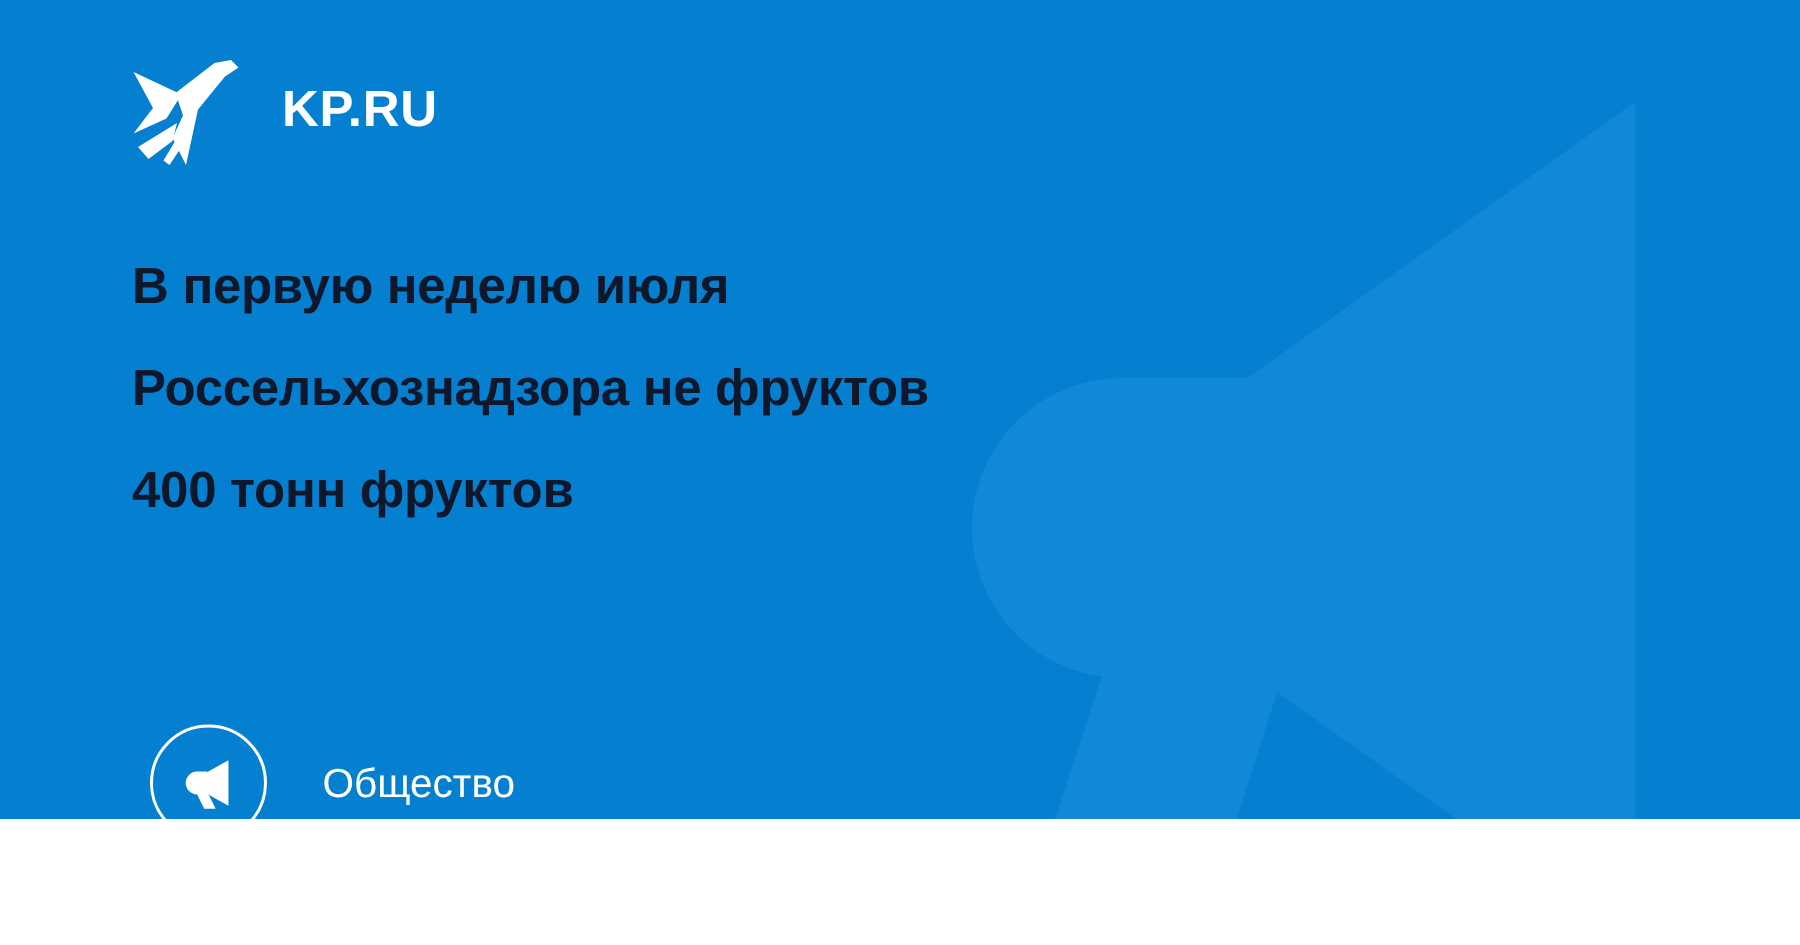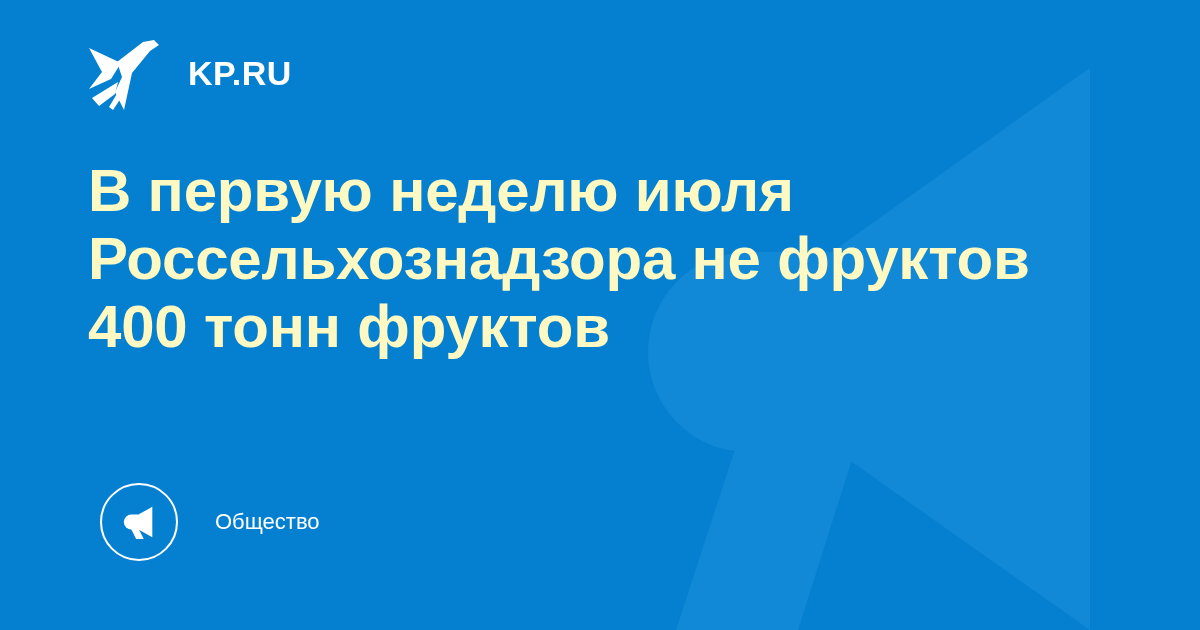--- a/index.html
+++ b/index.html
@@ -4,21 +4,21 @@
 <title>KP.RU card</title>
 <style>
   html, body {
     margin: 0;
     padding: 0;
     background: #ffffff;
   }
   #card {
     position: relative;
     width: 1200px;
-    height: 630px;
+    height: 546px;
     overflow: hidden;
     background: #0580d0;
     font-family: "Liberation Sans", "DejaVu Sans", sans-serif;
     -webkit-font-smoothing: antialiased;
   }
 
   
   #watermark {
     position: absolute;
     inset: 0;
@@ -53,22 +53,22 @@
   }
 
   
   #headline {
     position: absolute;
     left: 88px;
     top: 157px;
     width: 930px;
   }
   .headline-line {
-    color: #fef9c3;
-    font-size: 60px;
+    color: #0f172a;
+    font-size: 34px;
     font-weight: bold;
     line-height: 68px;
     letter-spacing: -0.2px;
     white-space: nowrap;
   }
 
   
   #rubric {
     position: absolute;
     left: 100px;
@@ -89,21 +89,21 @@
     flex: 0 0 auto;
   }
   #rubric-badge svg {
     width: 38px;
     height: 38px;
     display: block;
   }
   #rubric-label {
     margin-left: 37px;
     color: #ffffff;
-    font-size: 22px;
+    font-size: 27px;
     font-weight: normal;
     line-height: 1;
     white-space: nowrap;
   }
 </style>
 </head>
 <body>
 
 <div id="card">
 

